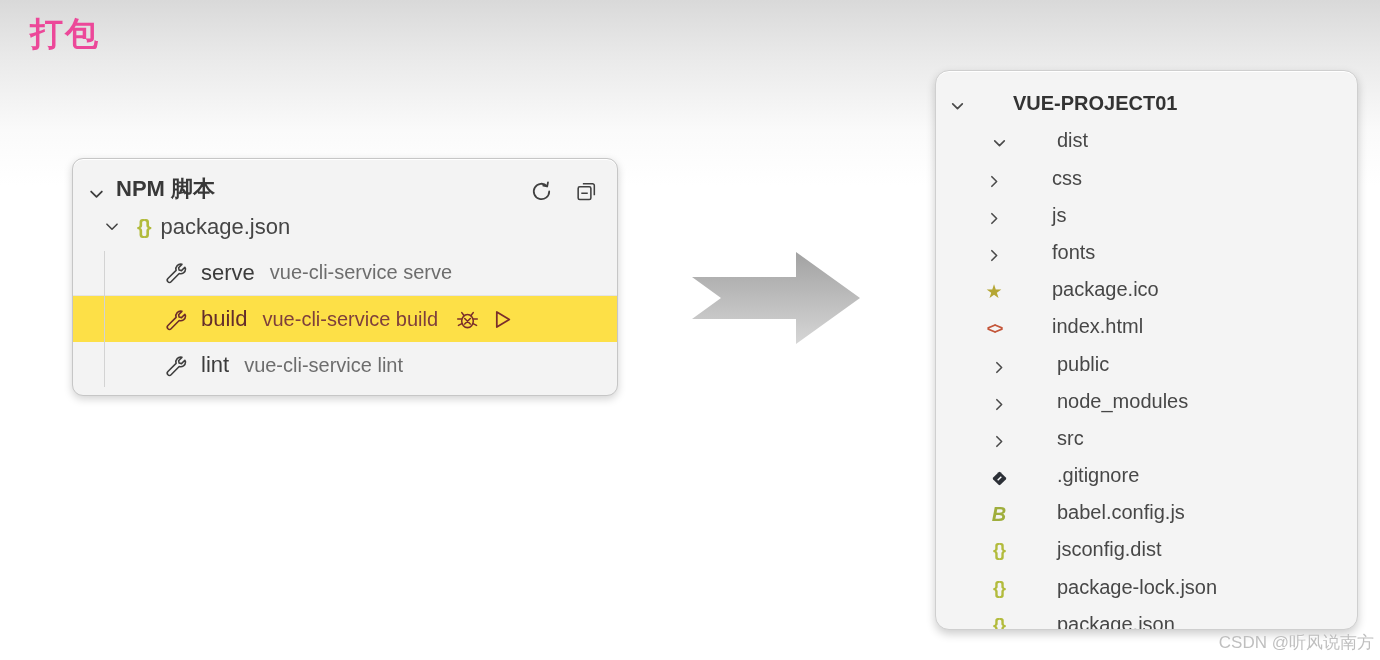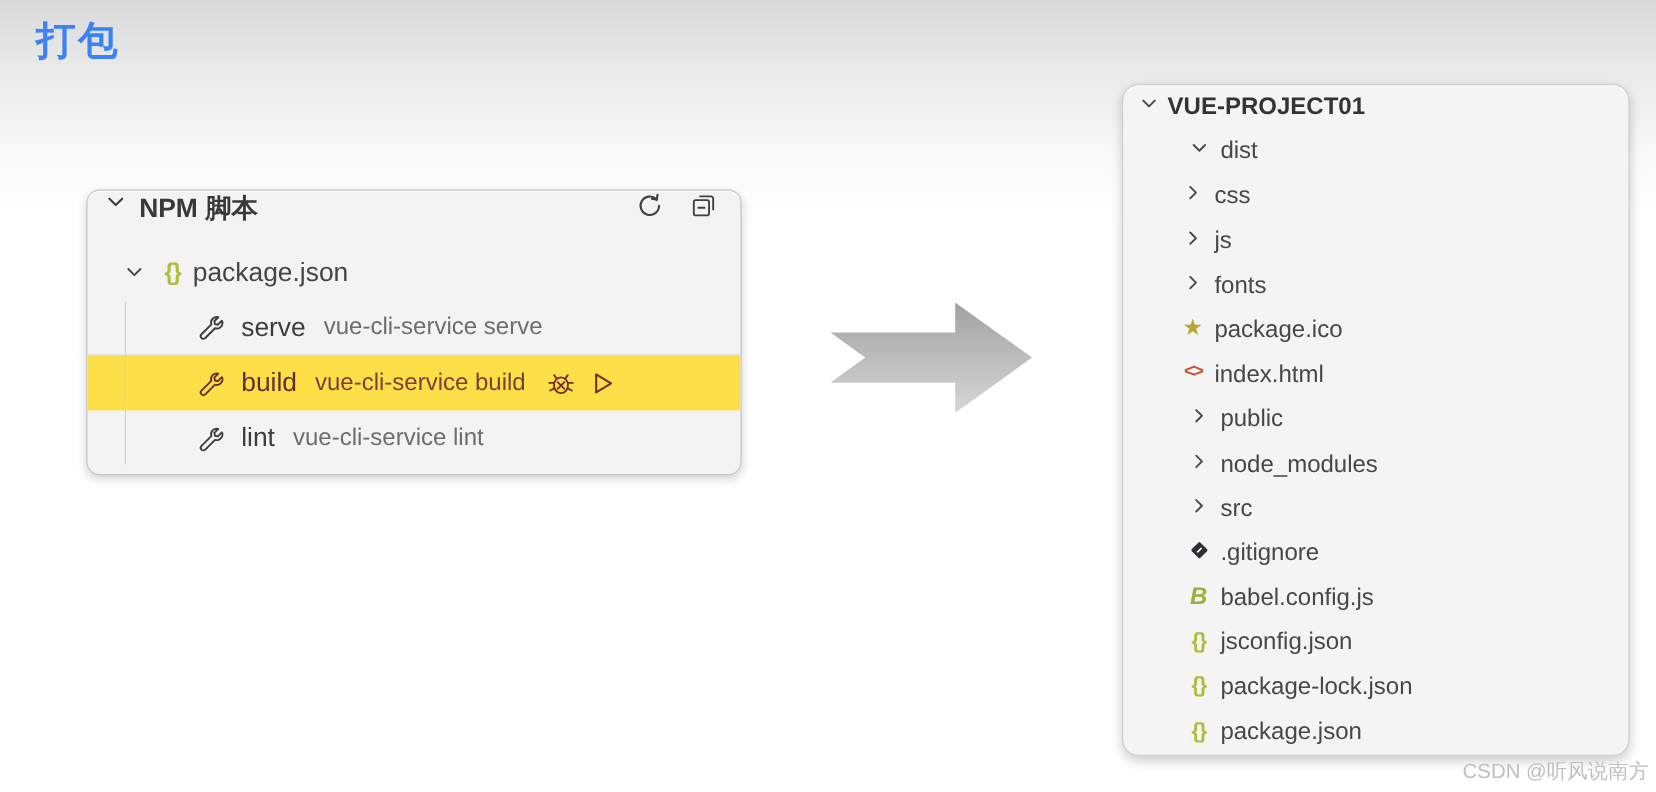--- a/index.html
+++ b/index.html
@@ -4,32 +4,32 @@
 <style>
   * { margin:0; padding:0; box-sizing:border-box; }
   html,body { width:1380px; height:660px; }
   body {
     position:relative; overflow:hidden;
     font-family:"Liberation Sans", sans-serif;
     background:linear-gradient(180deg, #d9d9d9 0px, #e9e9e9 55px, #fafafa 130px, #ffffff 185px, #ffffff 100%);
   }
   .page-title {
     position:absolute; left:30px; top:12px;
-    font-size:33px; font-weight:bold; color:#3b82f6; letter-spacing:2px;
+    font-size:33px; font-weight:bold; color:#ec4899; letter-spacing:2px;
   }
 
   
   .npm-panel {
     position:absolute; left:72px; top:158px; width:546px; height:238px;
     background:#f3f3f3; border:1px solid #c6c6c6; border-radius:11px;
     box-shadow:0 3px 8px rgba(0,0,0,.18), inset 0 1px 0 #ffffff;
     overflow:hidden;
   }
   .npm-header {
-    display:flex; align-items:flex-start; height:45px; padding:0 18px 0 14px;
+    display:flex; align-items:flex-end; height:45px; padding:0 18px 0 14px;
   }
   .npm-header .chev { color:#3d3d3d; display:flex; }
   .npm-header .npm-title {
     margin-left:10px; font-size:22px; font-weight:bold; color:#383838; flex:1 1 auto;
   }
   .hdr-icon { color:#404040; display:flex; cursor:pointer; }
   .hdr-icon + .hdr-icon { margin-left:20px; }
 
   .pkg-row { display:flex; align-items:center; height:46px; padding-left:30px; }
   .pkg-row .chev { color:#454545; display:flex; }
@@ -58,21 +58,21 @@
   
   .big-arrow { position:absolute; left:692px; top:252px; }
 
   
   .tree-panel {
     position:absolute; left:935px; top:70px; width:423px; height:560px;
     background:#f4f4f4; border:1px solid #cfcfcf; border-radius:14px;
     box-shadow:0 4px 10px rgba(0,0,0,.2), inset 0 1px 0 #ffffff;
     overflow:hidden; padding-top:7px;
   }
-  .tree-row { display:flex; align-items:flex-start; height:37.2px; cursor:pointer; }
+  .tree-row { display:flex; align-items:flex-end; height:37.2px; cursor:pointer;gap:40px; }
   .tree-row .chev { color:#4a4a4a; display:flex; }
   .tree-root { padding-left:13px; }
   .tree-root .tree-label { font-weight:bold; color:#333333; font-size:20px; }
   .lvl-1 { padding-left:52px; }
   .lvl-2 { padding-left:47px; }
   .tree-icon { width:22px; display:flex; justify-content:center; align-items:center; }
   .tree-label { margin-left:7px; font-size:20px; color:#474747; }
   .icon-star { color:#b5a634; font-size:19px; line-height:1; }
   .icon-html { color:#c4563a; font-weight:bold; font-size:16px; letter-spacing:-2px; }
   .icon-babel { color:#9fae3c; font-weight:bold; font-style:italic; font-size:20px; line-height:1; }
@@ -297,21 +297,21 @@
     <span class="tree-icon">
           <span class="icon-babel">B</span>
         </span>
     <span class="tree-label">babel.config.js</span>
   </div>
 
   <div class="tree-row lvl-1">
     <span class="tree-icon">
           <span class="braces">{}</span>
         </span>
-    <span class="tree-label">jsconfig.json</span>
+    <span class="tree-label">jsconfig.dist</span>
   </div>
 
   <div class="tree-row lvl-1">
     <span class="tree-icon">
           <span class="braces">{}</span>
         </span>
     <span class="tree-label">package-lock.json</span>
   </div>
 
   <div class="tree-row lvl-1">

